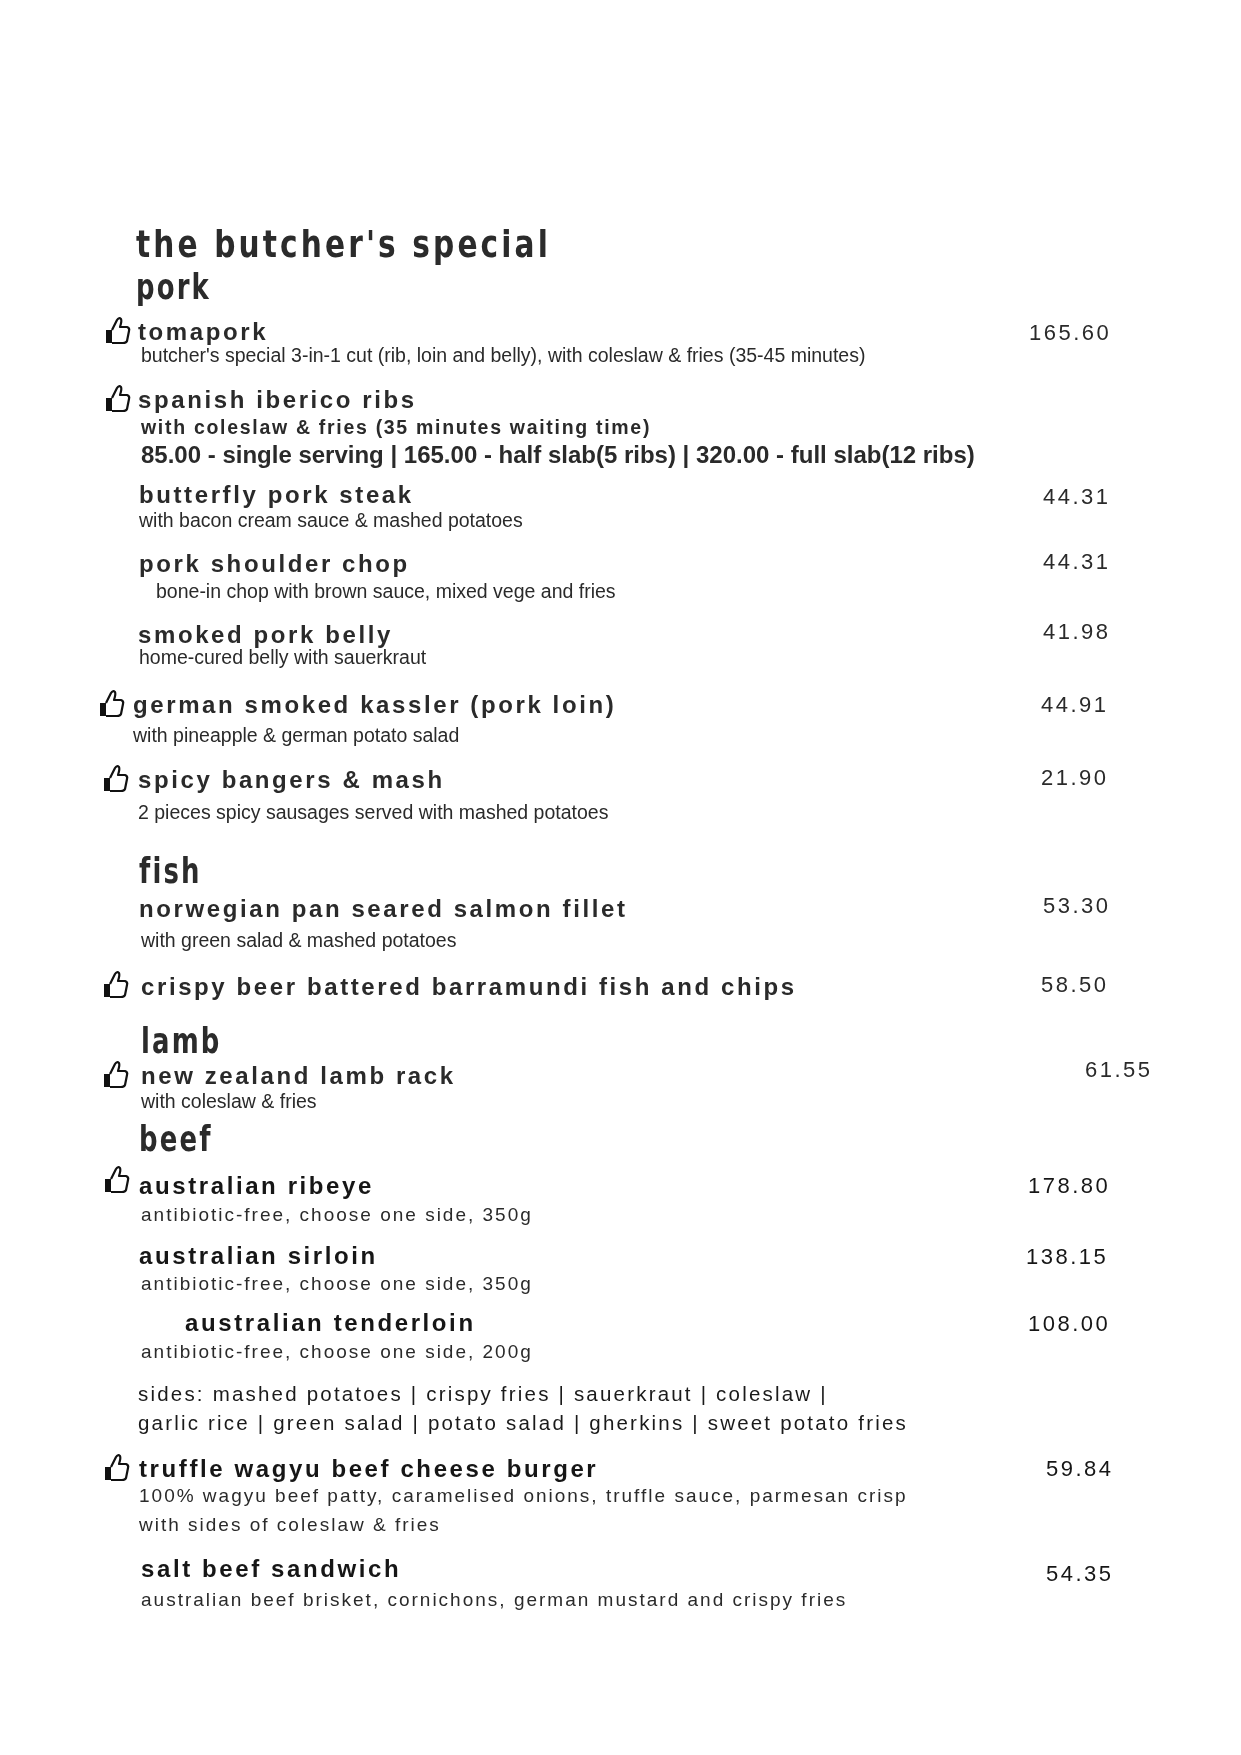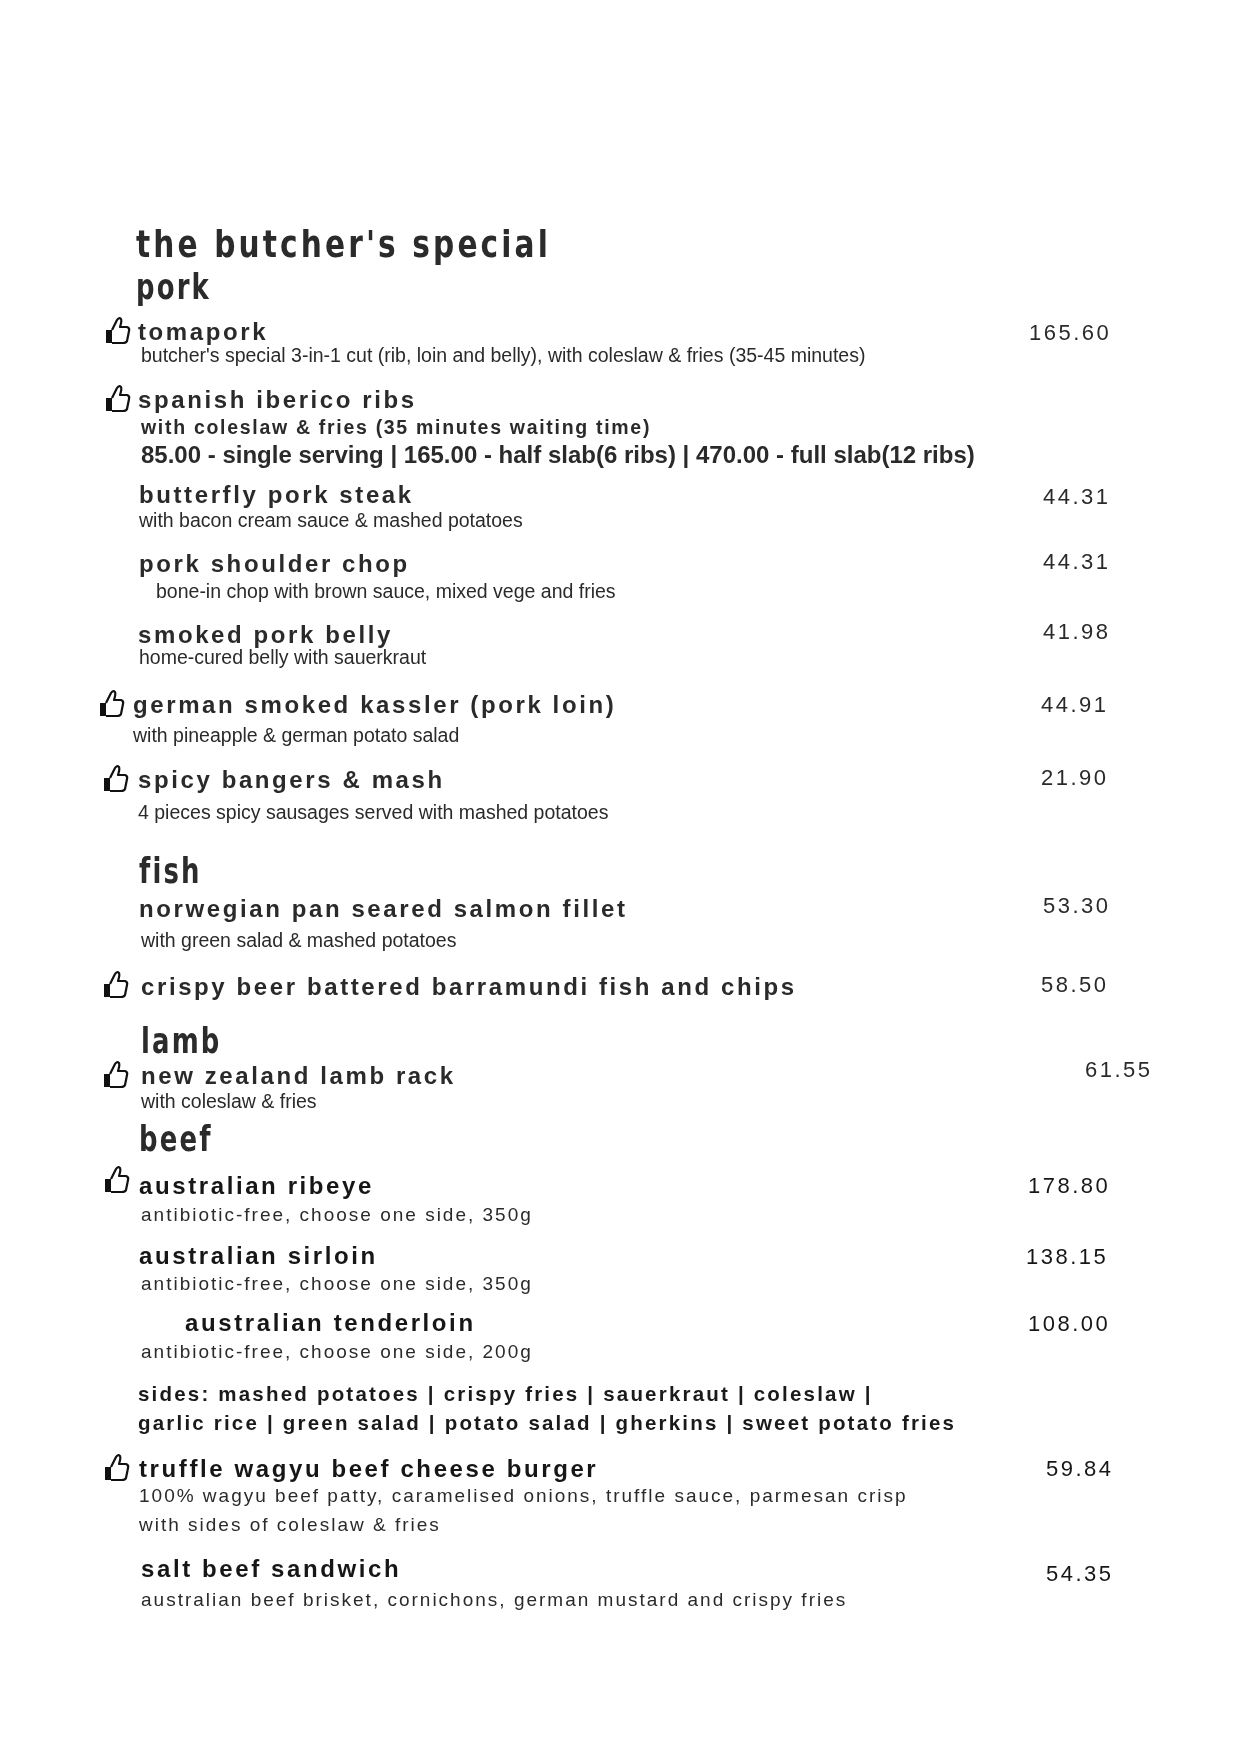--- a/index.html
+++ b/index.html
@@ -6,21 +6,21 @@
   body { width:1241px; height:1755px; position:relative; overflow:hidden; color:#2a2a2a; font-family:"Liberation Sans", sans-serif; }
   .abs { position:absolute; white-space:nowrap; }
   .title { font-family:"DejaVu Sans", sans-serif; font-weight:bold; font-size:38px; letter-spacing:4px; transform:scaleX(0.78); transform-origin:left top; color:#2b2b2b; }
   .cat { font-family:"DejaVu Sans", sans-serif; font-weight:bold; font-size:36px; letter-spacing:3px; transform:scaleX(0.72); transform-origin:left top; color:#2b2b2b; }
   .name { font-family:"Liberation Sans", sans-serif; font-weight:bold; font-size:24px; letter-spacing:2.6px; color:#2a2a2a; }
   .desc { font-family:"Liberation Sans", sans-serif; font-size:19.5px; color:#2a2a2a; }
   .desc.wide { letter-spacing:2px; font-size:19px; }
   .desc.ribs { letter-spacing:1.7px; font-size:19.5px;font-weight:bold; }
   .ribsprice { font-family:"Liberation Sans", sans-serif; font-weight:bold; font-size:24px; color:#2a2a2a; }
   .price { font-family:"Liberation Sans", sans-serif; font-weight:normal; font-size:22px; letter-spacing:2.5px; color:#2a2a2a; }
-  .sides { font-family:"Liberation Sans", sans-serif; font-weight:bold; font-size:20.5px; letter-spacing:2.2px; color:#1a1a1a; }
+  .sides { font-family:"Liberation Sans", sans-serif; font-weight:normal; font-size:20.5px; letter-spacing:2.2px; color:#1a1a1a; }
   .icon { position:absolute; width:28px; height:30px; }
   .icon svg { width:28px; height:30px; display:block; }
 </style>
 </head>
 <body>
 
 <div class="abs title" style="left:136px; top:222px;">the butcher's special</div>
 <div class="abs cat" style="left:136px; top:266px;">pork</div>
 
 <div class="icon" style="left:103px; top:316px;">
@@ -34,21 +34,21 @@
 <div class="abs desc" style="left:141px; top:344px;">butcher's special 3-in-1 cut (rib, loin and belly), with coleslaw &amp; fries (35-45 minutes)</div>
 
 <div class="icon" style="left:103px; top:384px;">
   <svg viewBox="0 0 28 30">
       <path d="M3 14 h6 v13 h-6 z" fill="#111"></path>
       <path d="M9 14 L14 4 Q16 1 18 3 Q19 5 17 11 L24 11 Q27 12 26 15 L24 25 Q23 27 20 27 L9 27" fill="none" stroke="#111" stroke-width="2.2" stroke-linejoin="round"></path>
     </svg>
 </div>
 <div class="abs name" style="left:138px; top:386px;">spanish iberico ribs</div>
 <div class="abs desc ribs" style="left:141px; top:416px;">with coleslaw &amp; fries (35 minutes waiting time)</div>
-<div class="abs ribsprice" style="left:141px; top:441px;">85.00 - single serving | 165.00 - half slab(6 ribs) | 470.00 - full slab(12 ribs)</div>
+<div class="abs ribsprice" style="left:141px; top:441px;">85.00 - single serving | 165.00 - half slab(5 ribs) | 320.00 - full slab(12 ribs)</div>
 
 <div class="abs name" style="left:139px; top:481px;">butterfly pork steak</div>
 <div class="abs price" style="left:1043px; top:484px;">44.31</div>
 <div class="abs desc" style="left:139px; top:509px;">with bacon cream sauce &amp; mashed potatoes</div>
 
 <div class="abs name" style="left:139px; top:550px;">pork shoulder chop</div>
 <div class="abs price" style="left:1043px; top:549px;">44.31</div>
 <div class="abs desc" style="left:156px; top:580px;">bone-in chop with brown sauce, mixed vege and fries</div>
 
 <div class="abs name" style="left:138px; top:621px;">smoked pork belly</div>
@@ -66,21 +66,21 @@
 <div class="abs desc" style="left:133px; top:724px;">with pineapple &amp; german potato salad</div>
 
 <div class="icon" style="left:101px; top:764px;">
   <svg viewBox="0 0 28 30">
       <path d="M3 14 h6 v13 h-6 z" fill="#111"></path>
       <path d="M9 14 L14 4 Q16 1 18 3 Q19 5 17 11 L24 11 Q27 12 26 15 L24 25 Q23 27 20 27 L9 27" fill="none" stroke="#111" stroke-width="2.2" stroke-linejoin="round"></path>
     </svg>
 </div>
 <div class="abs name" style="left:138px; top:766px;">spicy bangers &amp; mash</div>
 <div class="abs price" style="left:1041px; top:765px;">21.90</div>
-<div class="abs desc" style="left:138px; top:801px;">4 pieces spicy sausages served with mashed potatoes</div>
+<div class="abs desc" style="left:138px; top:801px;">2 pieces spicy sausages served with mashed potatoes</div>
 
 <div class="abs cat" style="left:139px; top:850px;">fish</div>
 <div class="abs name" style="left:139px; top:895px;">norwegian pan seared salmon fillet</div>
 <div class="abs price" style="left:1043px; top:893px;">53.30</div>
 <div class="abs desc" style="left:141px; top:929px;">with green salad &amp; mashed potatoes</div>
 
 <div class="icon" style="left:101px; top:970px;">
   <svg viewBox="0 0 28 30">
       <path d="M3 14 h6 v13 h-6 z" fill="#111"></path>
       <path d="M9 14 L14 4 Q16 1 18 3 Q19 5 17 11 L24 11 Q27 12 26 15 L24 25 Q23 27 20 27 L9 27" fill="none" stroke="#111" stroke-width="2.2" stroke-linejoin="round"></path>

